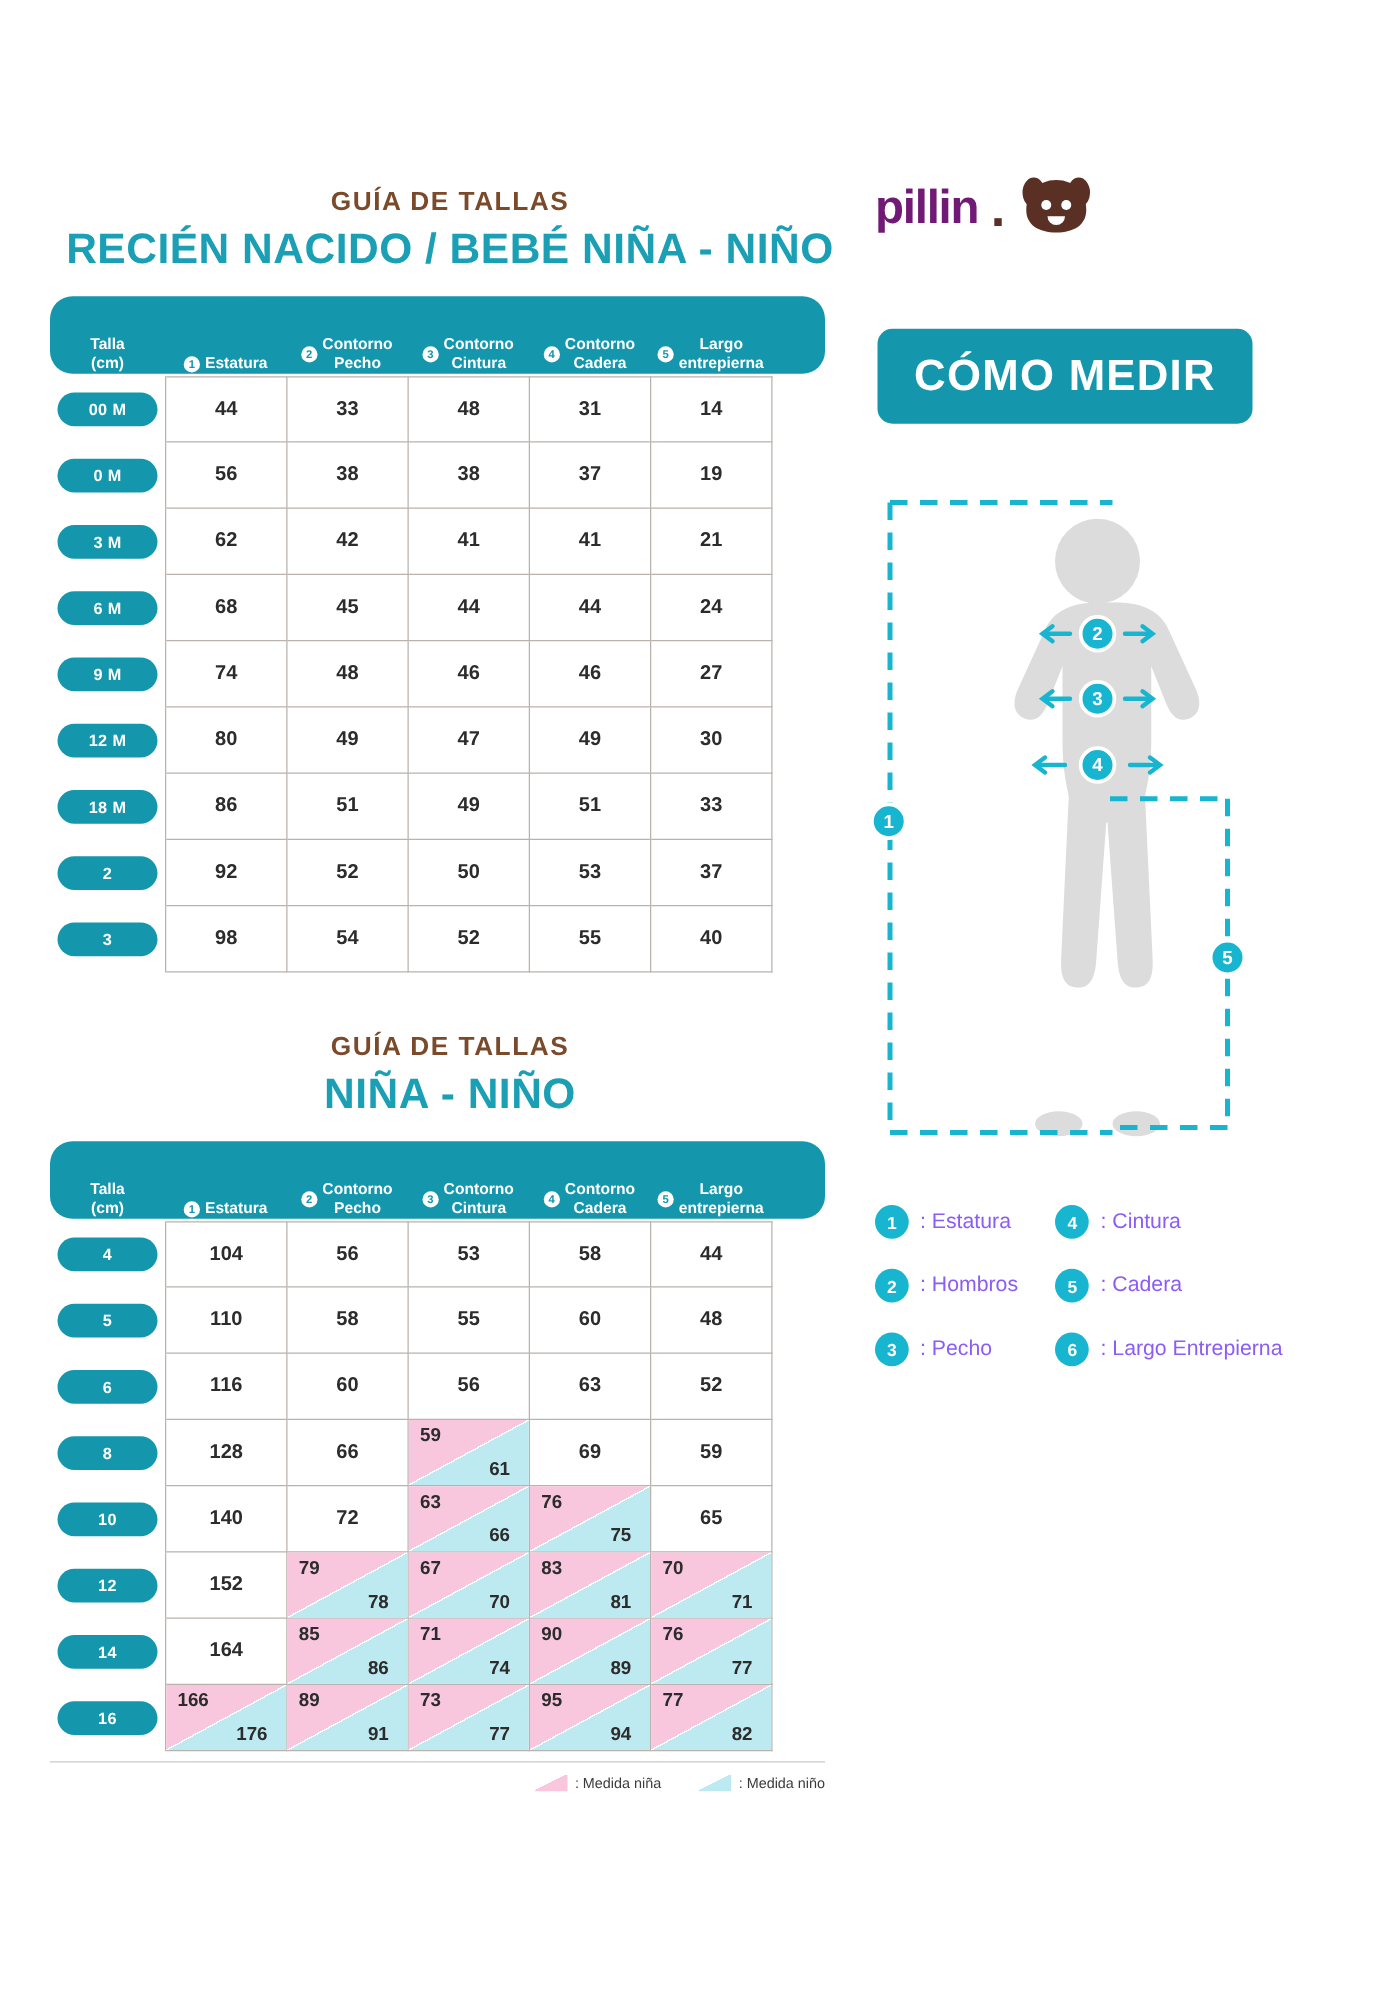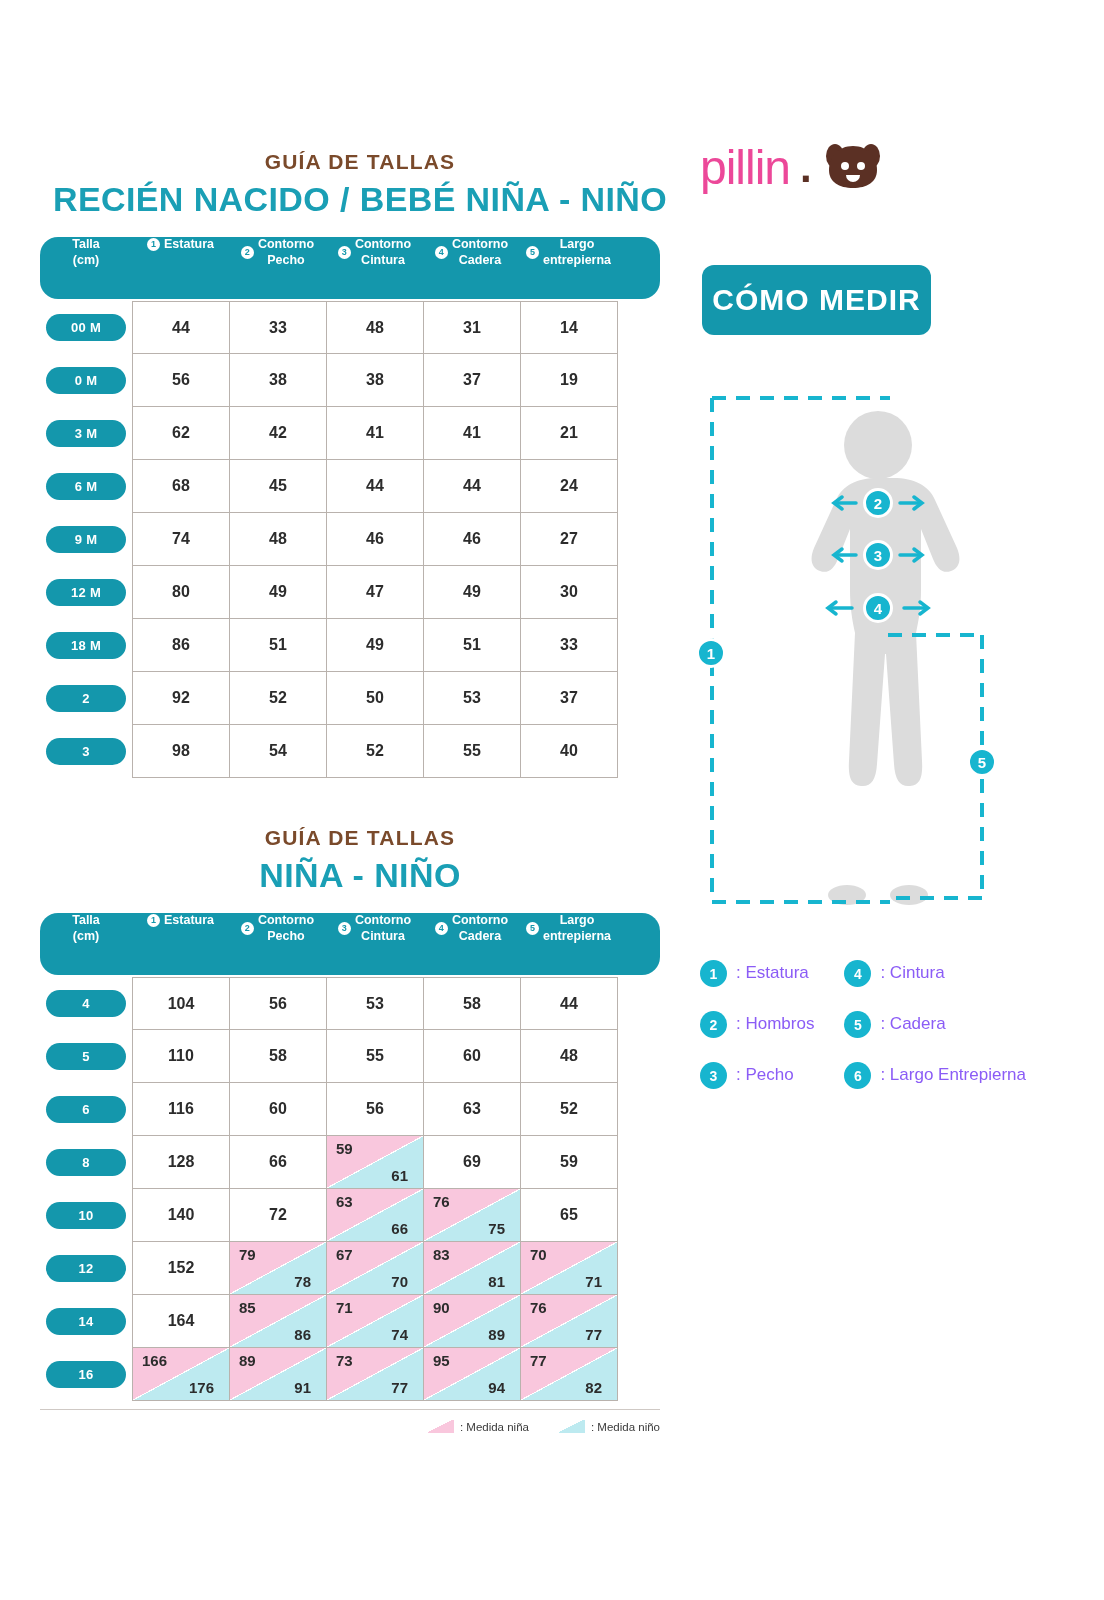--- a/index.html
+++ b/index.html
@@ -24,21 +24,21 @@
   }
 
   
   .table-wrap { margin-top: 18px; position: relative; }
 
   .thead {
     background: #1497ac;
     border-radius: 18px;
     display: flex;
     height: 62px;
-    align-items: flex-start;
+    align-items: flex-end;
     color: #fff;
     margin-left: 0px;
     width: 620px;
   }
   .th {
     flex: 0 0 auto;
     font-size: 12.5px;
     font-weight: bold;
     text-align: center;
     line-height: 1.25;
@@ -97,27 +97,27 @@
   }
   .legend .swatch { width: 26px; height: 13px; }
   .sw-girl { background: linear-gradient(to bottom right, #ffffff 0 46%, #f9c7dd 46% 100%); }
   .sw-boy  { background: linear-gradient(to bottom right, #ffffff 0 46%, #bdeaf0 46% 100%); }
   .legend .gap { width: 18px; }
 
   
   .right-col { position: absolute; left: 700px; top: 140px; width: 370px; }
 
   .brand { display: flex; align-items: center; gap: 10px; justify-content: flex-start; }
-  .brand-word { color: #ec4899; font-size: 48px; font-weight: normal; letter-spacing: -1px; }
+  .brand-word { color: #701a75; font-size: 38px; font-weight: bold; letter-spacing: -1px; }
   .brand-dot { color: #5b3024; font-size: 42px; font-weight: bold; }
 
   .como-medir {
     margin-top: 70px; background: #1497ac; border-radius: 12px;
-    color: #fff; font-size: 30px; font-weight: bold; letter-spacing: 1px;
-    text-align: center; padding: 18px 0; width: 229px; margin-left: 2px;
+    color: #fff; font-size: 35px; font-weight: bold; letter-spacing: 1px;
+    text-align: center; padding: 18px 0; width: 300px; margin-left: 2px;
   }
 
   .figure-box { position: relative; width: 360px; height: 530px; margin-top: 55px; }
 
   .meas-badge {
     position: absolute; width: 30px; height: 30px; border-radius: 50%;
     background: #17b5cf; color: #fff; font-size: 15px; font-weight: bold;
     display: flex; align-items: center; justify-content: center;
     border: 3px solid #ffffff;
   }

